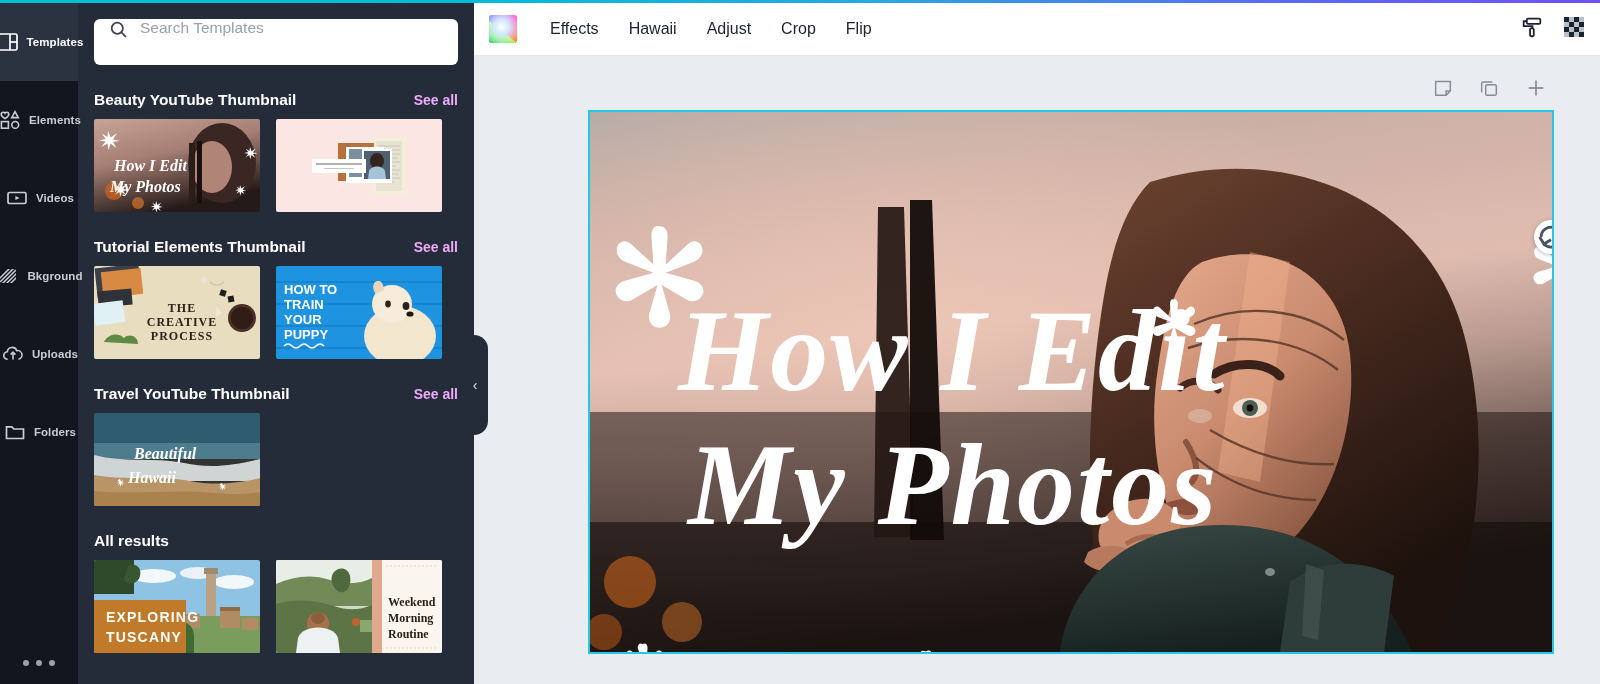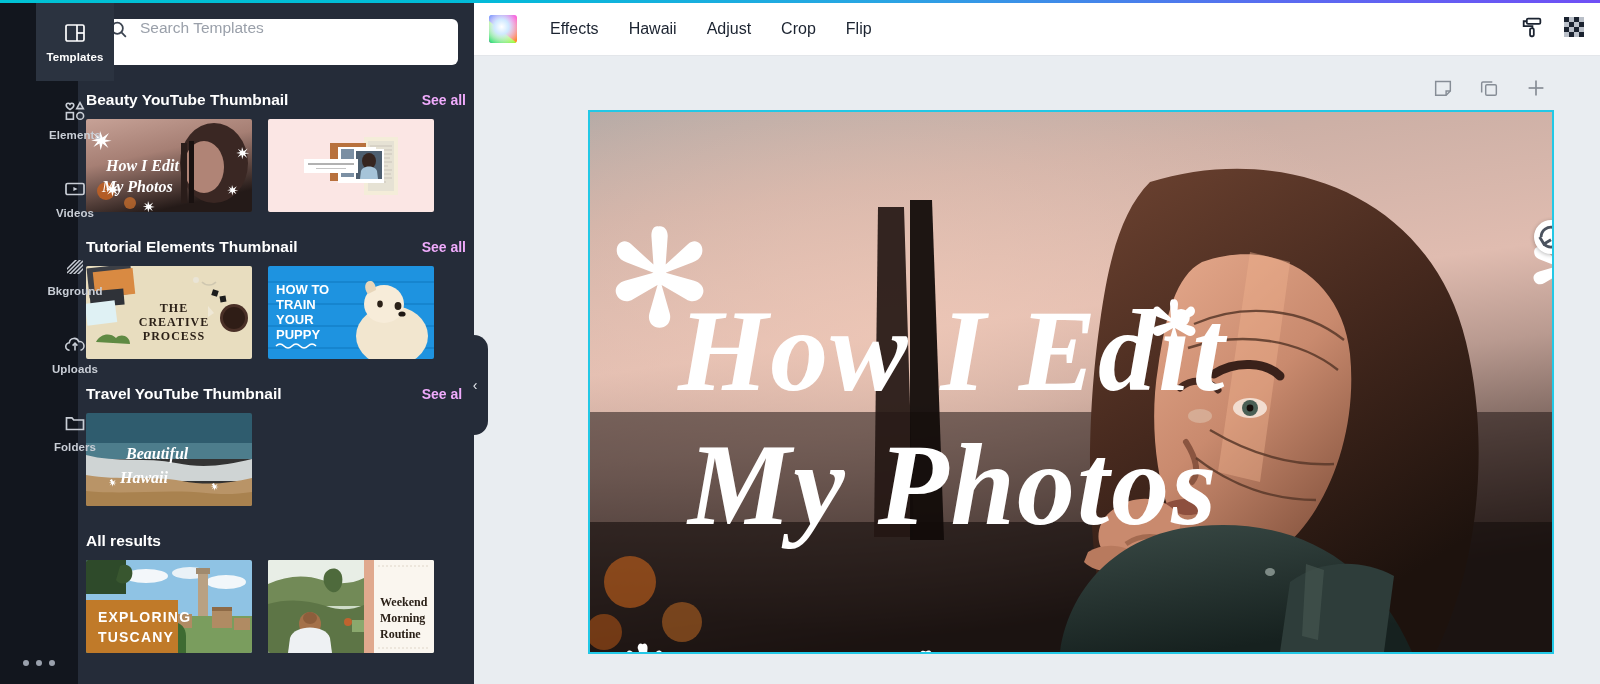--- a/index.html
+++ b/index.html
@@ -18,23 +18,23 @@
     z-index: 60;
   }
 
   
   .rail {
     position: absolute; left: 0; top: 3px; width: 78px; height: 681px;
     background: #12161e; z-index: 40;
   }
   .rail-item {
     width: 78px; height: 78px;
-    display: flex; flex-direction: column;
+    display: flex; flex-direction: row;
     align-items: center; justify-content: center;
-    gap: 6px; cursor: pointer; margin-left: 36px;
+    gap: 6px; cursor: pointer;
   }
   .rail-item.active { background: #2b3340; }
   .rail-label {
     font-size: 11.5px; font-weight: bold; color: #c9ced6; letter-spacing: .1px;
   }
   .rail-item.active .rail-label { color: #fff; }
   .rail-ico { width: 26px; height: 24px; display:block; }
   .rail-ico svg { display:block; }
   .rail-dots {
     position:absolute; left:0; bottom: 18px; width:78px;
@@ -51,21 +51,21 @@
   .search-box {
     height: 46px; background: #fff; border-radius: 6px;
     display: flex; align-items: flex-start; padding: 0 14px; gap: 11px;
   }
   .search-input {
     border: 0; outline: 0; flex: 1; font-size: 15.5px;
     font-family: "Liberation Sans", sans-serif; color: #2b3340; background: transparent;
   }
   .search-input::placeholder { color: #9aa0aa; }
 
-  .section { padding: 0 8px; }
+  .section { padding: 0 16px; }
   .section-head {
     display: flex; align-items: baseline; justify-content: space-between;
     margin: 26px 0 10px 0;
   }
   .section-title { font-size: 15.5px; font-weight: bold; color: #fff; }
   .see-all { font-size: 14px; font-weight: bold; color: #f0abfc; cursor: pointer; }
   .thumb-row { display: flex; gap: 16px; }
   .thumb {
     width: 166px; height: 93px; border-radius: 2px;
     overflow: hidden; position: relative; cursor: pointer; flex: none;

